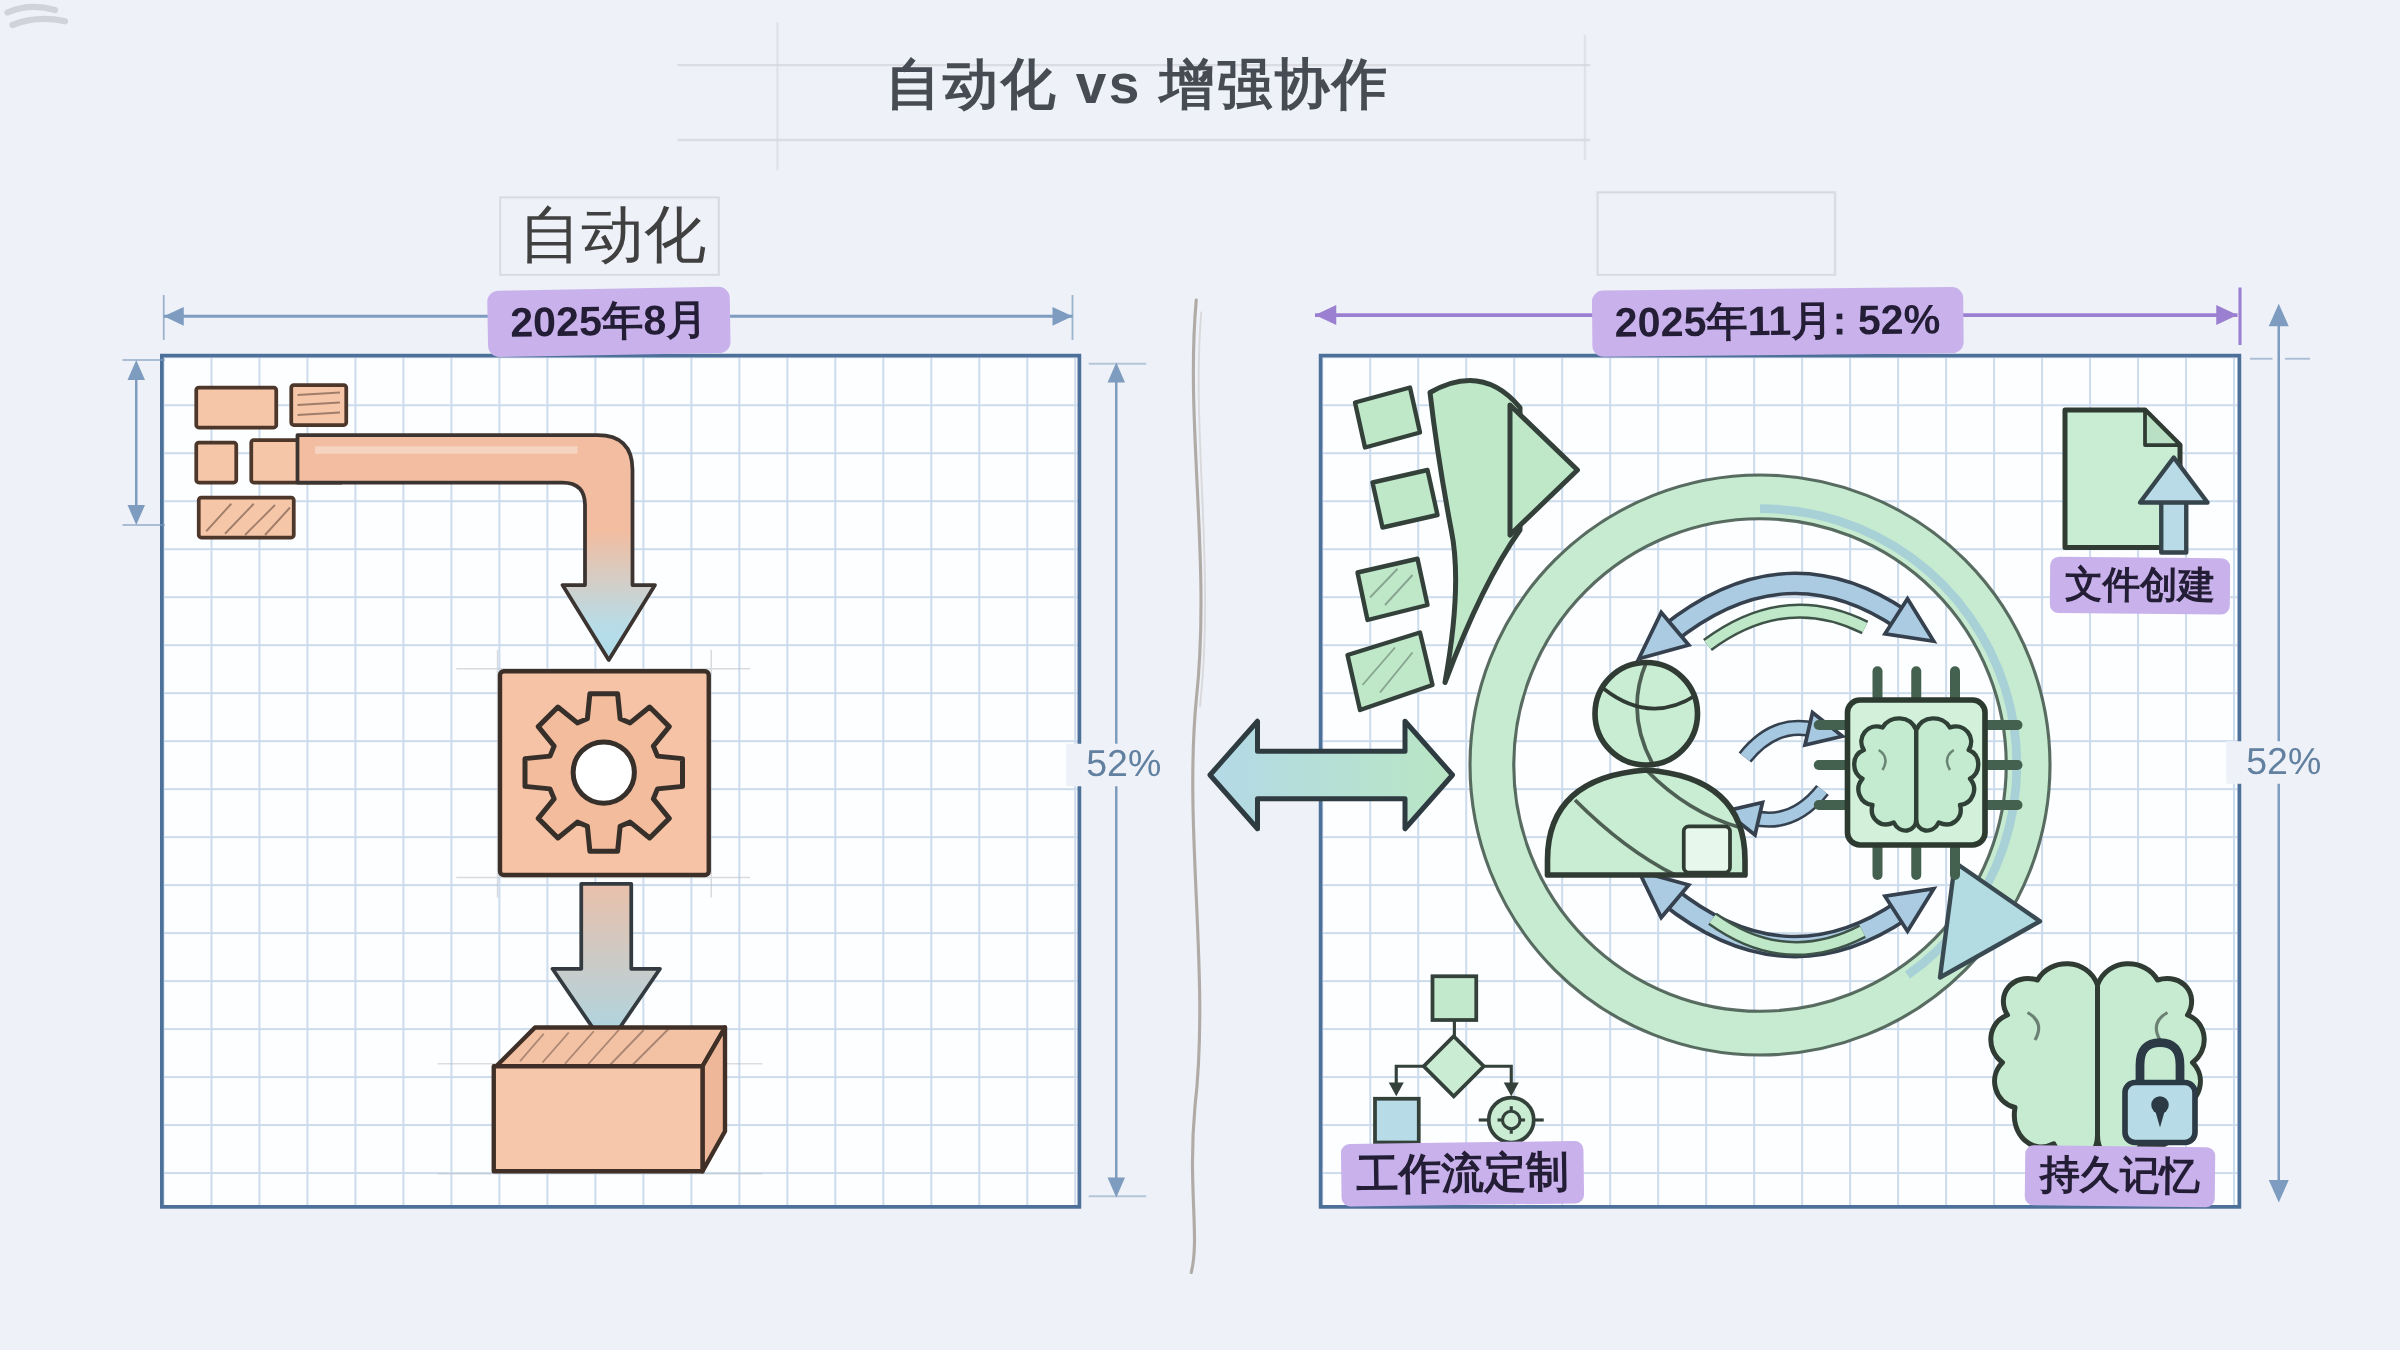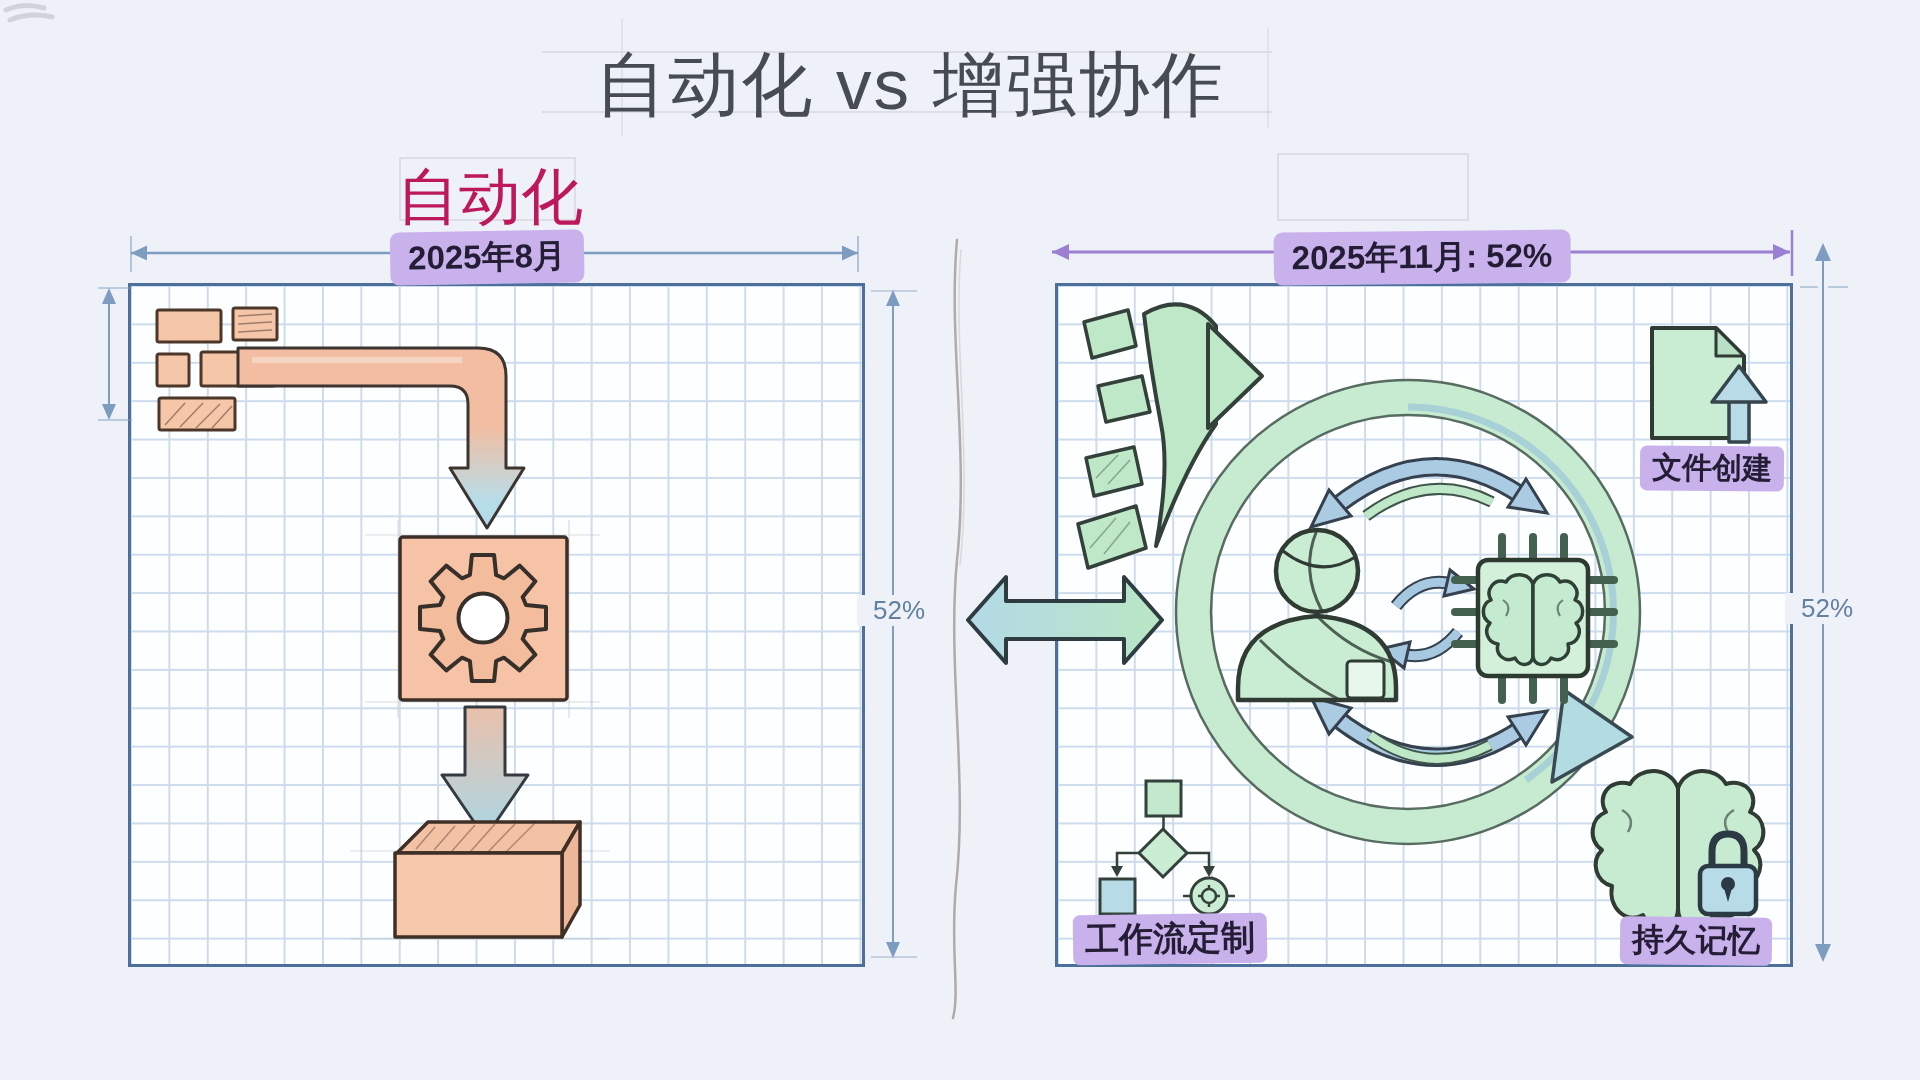--- a/index.html
+++ b/index.html
@@ -13,35 +13,35 @@
           font-family:"Liberation Sans","DejaVu Sans",sans-serif;background:var(--background);}
   .panel{position:absolute;background-color:var(--panel-bg);
          border:3px solid var(--panel-border);box-sizing:border-box;
          background-image:linear-gradient(var(--grid-line) 1.5px, transparent 1.5px),
                           linear-gradient(90deg, var(--grid-line) 1.5px, transparent 1.5px);
          background-size:38.4px 38.4px;background-position:-1px -1px;}
   .panel-left{left:128px;top:283px;width:737px;height:684px;}
   .panel-right{left:1055px;top:283px;width:738px;height:684px;}
   svg.layer{position:absolute;left:0;top:0;z-index:2;}
   .txt{position:absolute;z-index:3;white-space:nowrap;}
-  .main-title{left:910px;top:38px;transform:translateX(-50%);font-size:71px;
-              letter-spacing:2px;color:var(--text-dark);}
-  .heading{transform:translateX(-50%);font-size:62px;color:#be185d;}
+  .main-title{left:910px;top:38px;transform:translateX(-50%);font-size:44px;
+              letter-spacing:2px;color:var(--text-dark);font-weight:bold;}
+  .heading{transform:translateX(-50%);font-size:50px;color:#404040;}
   .heading-left{left:490px;top:155px;}
   .heading-right{left:1372px;top:153px;}
   .pill{transform:translateX(-50%) rotate(-1deg);background:var(--highlight-purple);
         color:var(--label-text);padding:4px 18px;border-radius:9px;font-weight:bold;}
   .pill-left{left:487px;top:231px;font-size:33px;}
   .pill-right{left:1422px;top:231px;font-size:33px;transform:translateX(-50%) rotate(-0.6deg);}
   .feature{transform:translateX(-50%) rotate(-0.8deg);background:var(--highlight-purple);
            color:var(--label-text);padding:2px 12px;border-radius:7px;font-weight:bold;}
   .feature-file{left:1712px;top:446px;font-size:30px;transform:translateX(-50%) rotate(0.5deg);}
   .feature-workflow{left:1170px;top:914px;font-size:34px;}
   .feature-memory{left:1696px;top:917px;font-size:32px;transform:translateX(-50%) rotate(0.6deg);}
-  .metric{transform:translateX(-50%);font-size:26px;color:var(--metric-blue);
+  .metric{transform:translateX(-50%);font-size:30px;color:var(--metric-blue);
           background:var(--background);padding:0 16px;}
   .metric-left{left:899px;top:595px;}
   .metric-right{left:1827px;top:593px;}
 </style>
 </head>
 <body>
 
 <div class="canvas">
 
   <div class="panel panel-left"></div>

